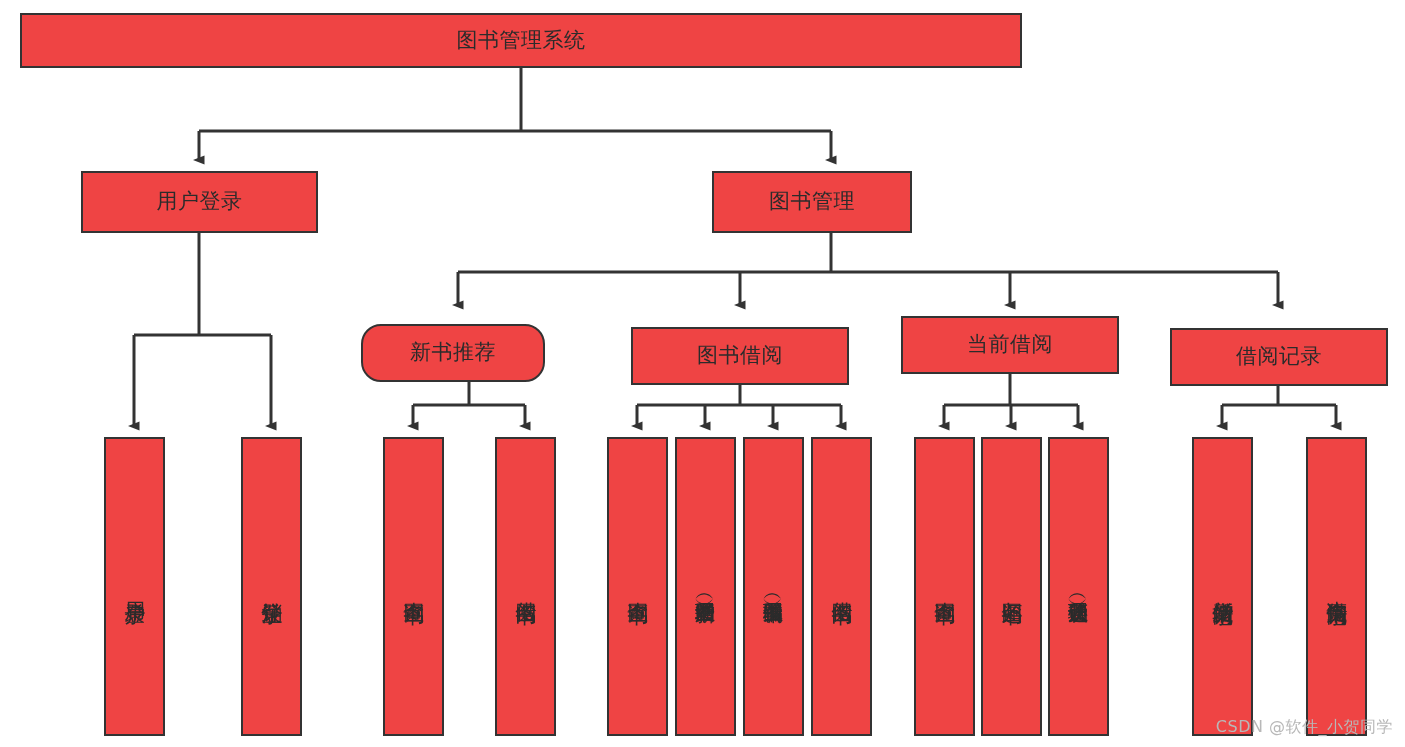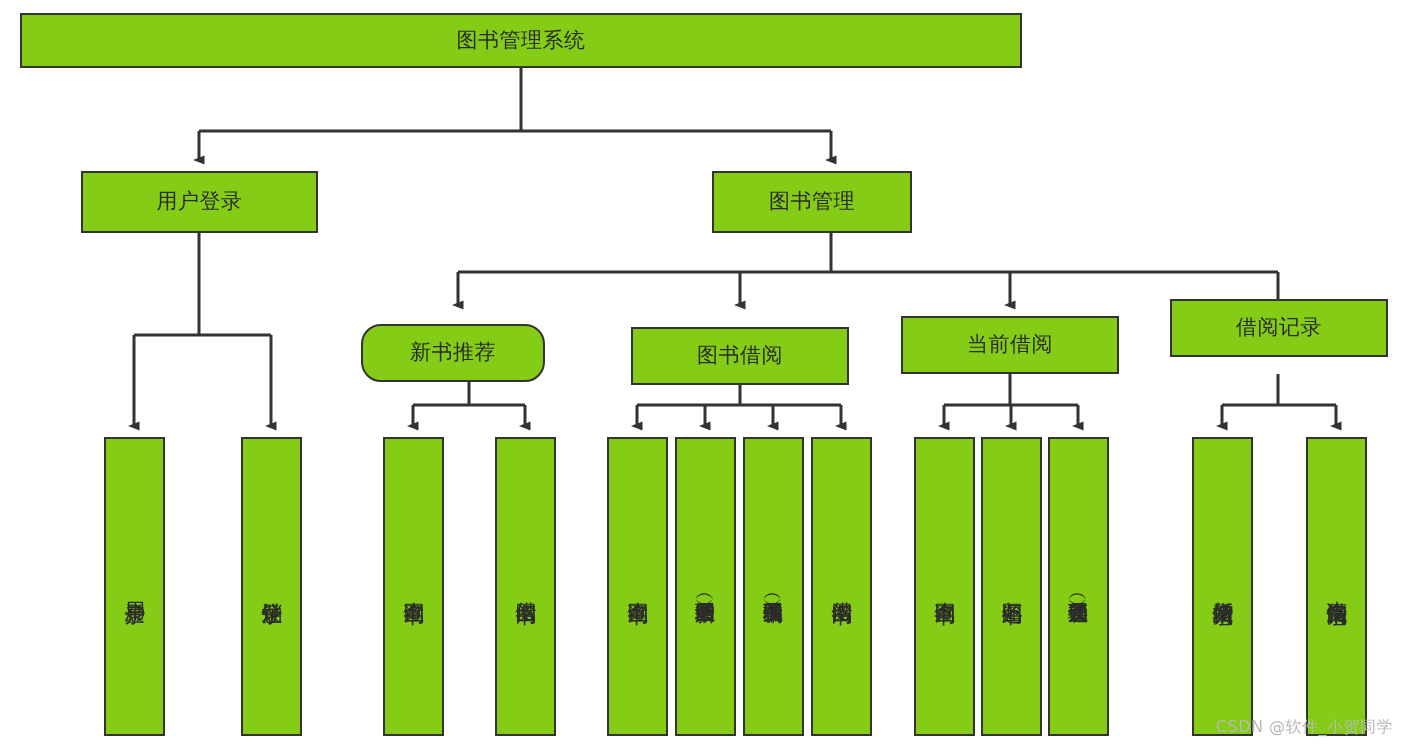--- a/index.html
+++ b/index.html
@@ -22,21 +22,21 @@
     left: 0;
     top: 0;
     width: 1405px;
     height: 747px;
     pointer-events: none;
   }
   .node {
     position: absolute;
     box-sizing: border-box;
     border: 2px solid #333333;
-    background: #84cc16;
+    background: #ef4444;
     display: flex;
     align-items: center;
     justify-content: center;
     color: #2b2b2b;
   }
   .node.horiz {
     font-size: 21px;
     letter-spacing: 0.5px;
     line-height: 1.2;
   }
@@ -133,21 +133,21 @@
 
   <div class="node horiz" style="left:361px; top:324px; width:184px; height:58px;border-radius:20px;">
     <span>新书推荐</span>
   </div>
   <div class="node horiz" style="left:631px; top:327px; width:218px; height:58px;">
     <span>图书借阅</span>
   </div>
   <div class="node horiz" style="left:901px; top:316px; width:218px; height:58px;text-align:right;">
     <span>当前借阅</span>
   </div>
-  <div class="node horiz" style="left:1170px; top:299px; width:218px; height:58px;">
+  <div class="node horiz" style="left:1170px; top:328px; width:218px; height:58px;">
     <span>借阅记录</span>
   </div>
 
   <div class="node vert" style="left:104px; top:437px; width:61px; height:299px;">
     <span>用户登录</span>
   </div>
   <div class="node vert" style="left:241px; top:437px; width:61px; height:299px;">
     <span>注销登录</span>
   </div>
 

